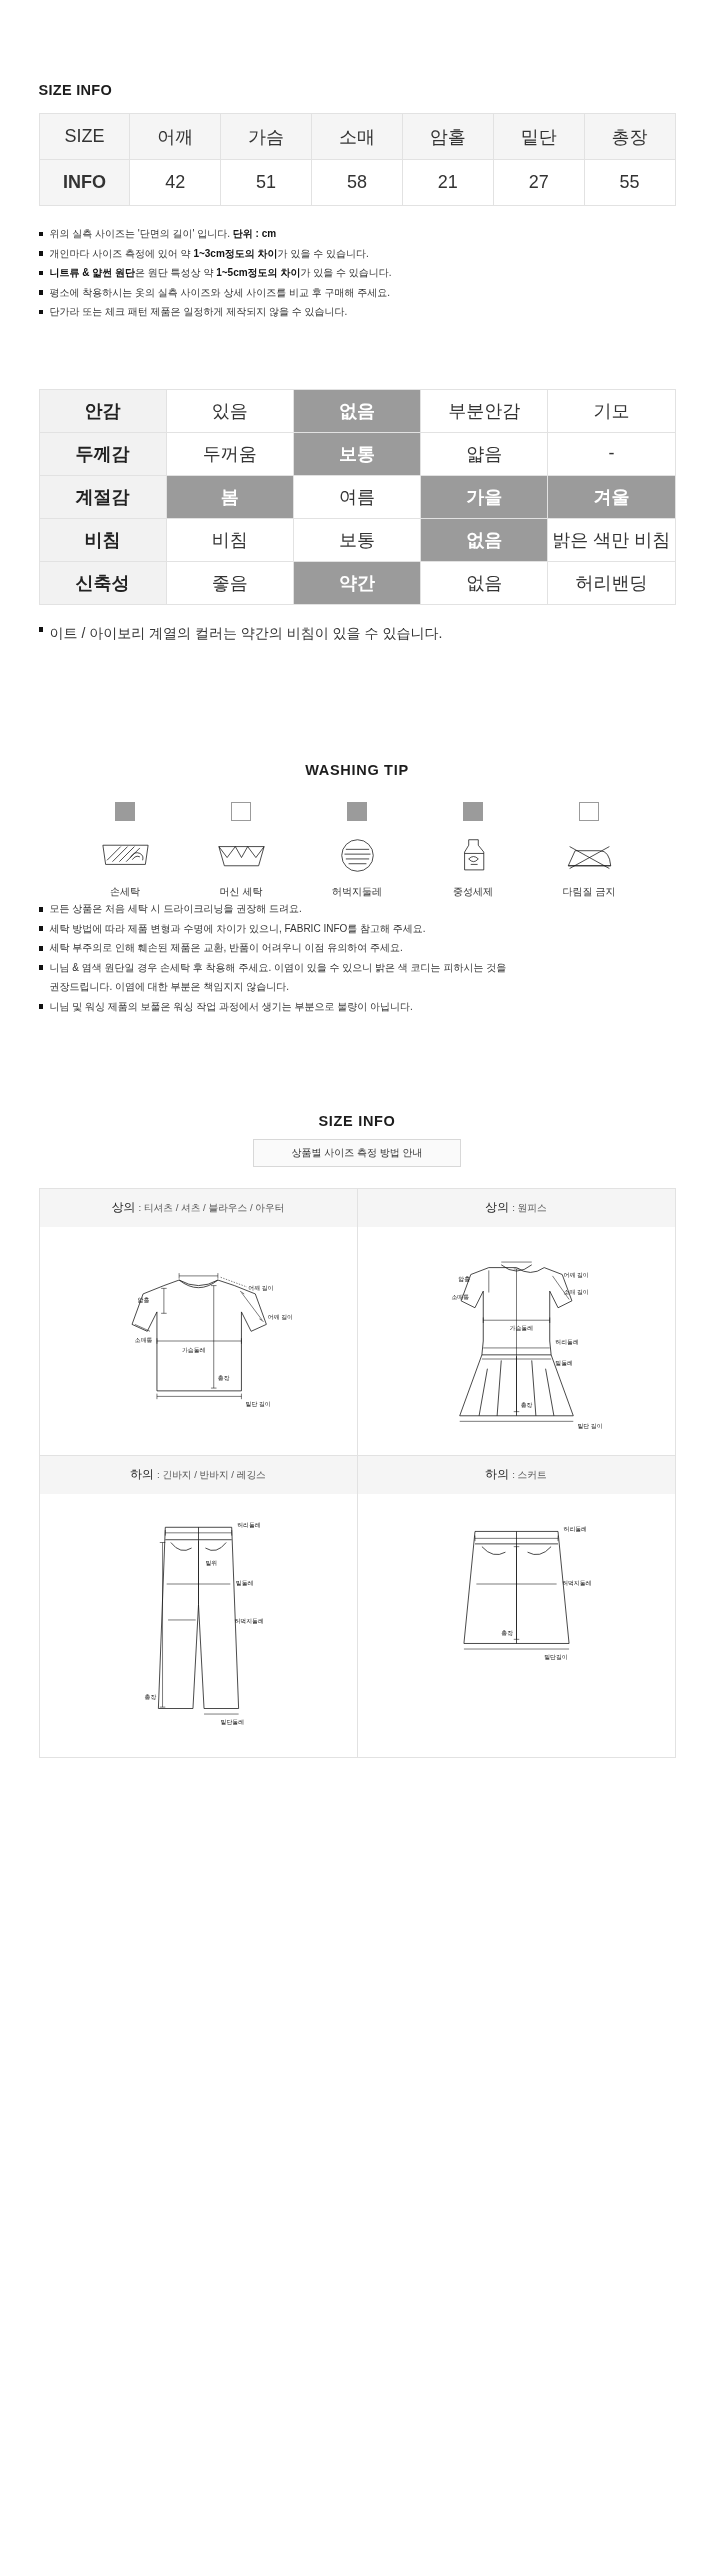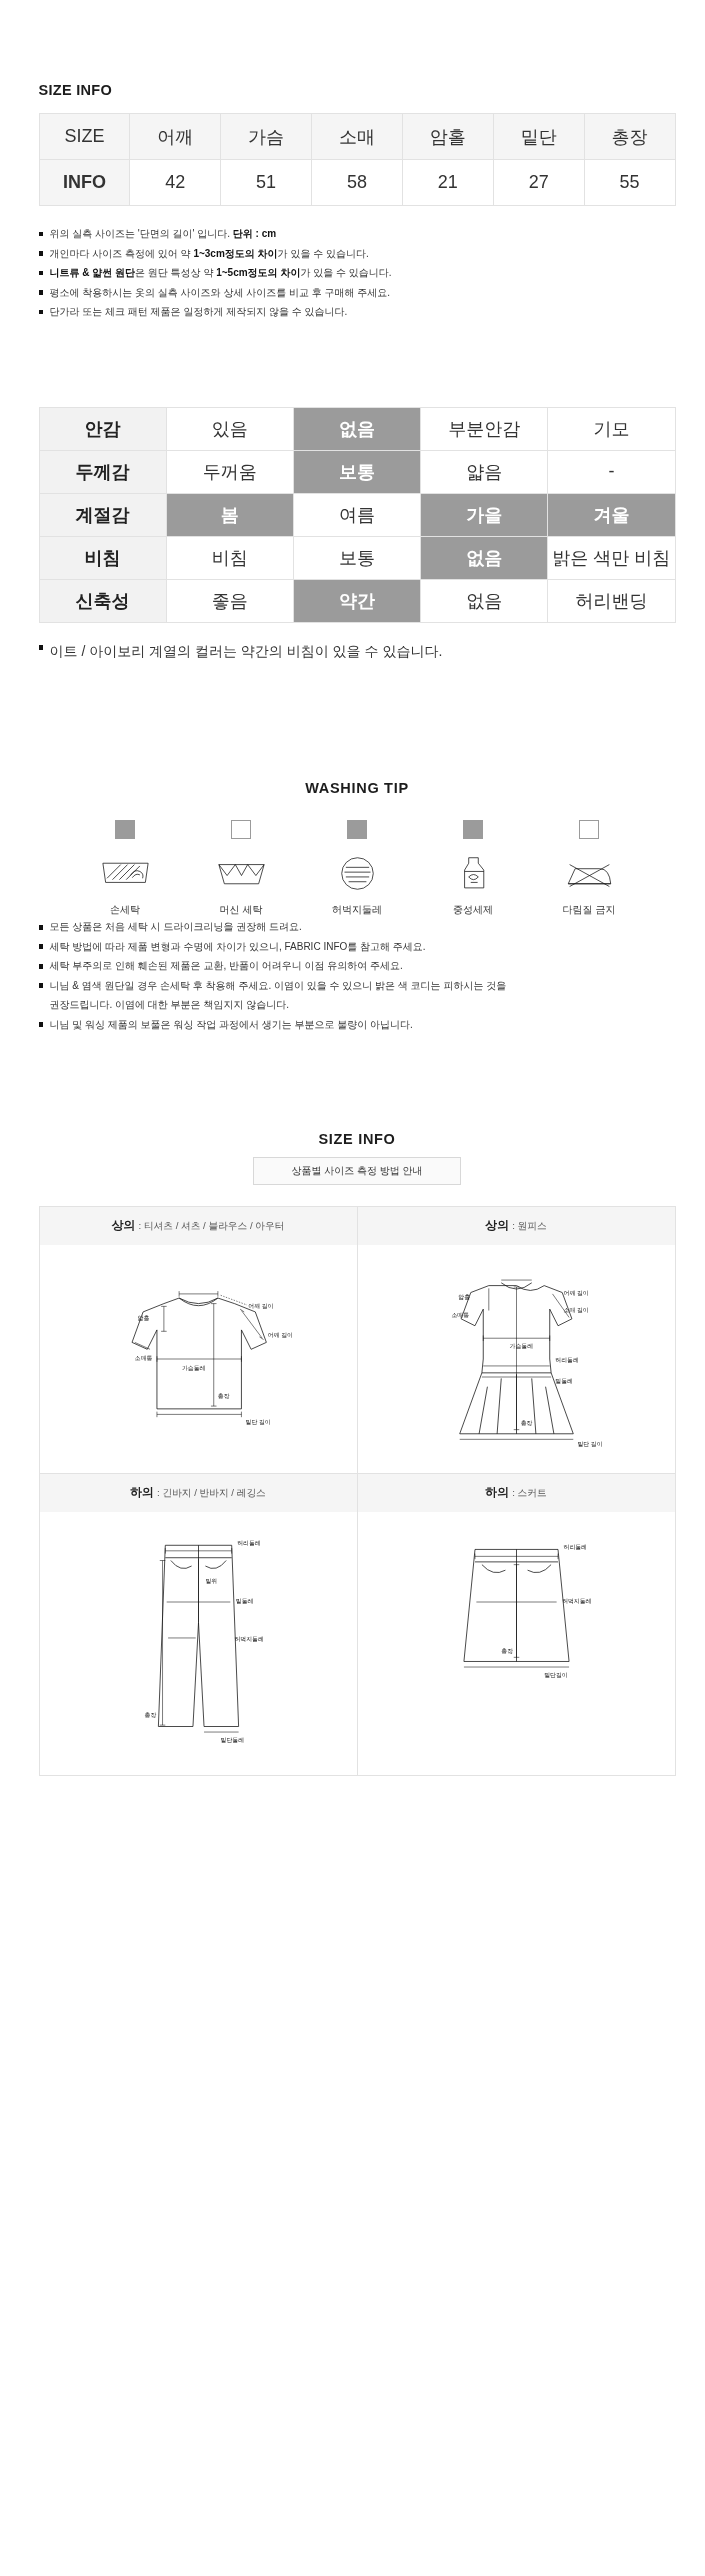--- a/index.html
+++ b/index.html
@@ -127,21 +127,21 @@
     border-right:0.7px solid #e2e2e2;
     border-bottom:0.7px solid #e2e2e2;
   }
   .guide-head {
     background:#f5f5f5;
     text-align:center;
     font-size:11.8px;
     padding:11px 0;
     color:#222;
   }
-  .guide-head b { font-weight:bold; }
+  .guide-head b { font-weight:normal; }
   .guide-head span { font-weight:normal; font-size:9.7px; color:#555; }
   .guide-body { height:228px; display:flex; align-items:center; justify-content:center; background:#fff; }
   .guide-body.tall { height:263px; }
   svg { display:block; }
   .ln { stroke:#111; stroke-width:1.1; fill:none; }
   .dim { stroke:#111; stroke-width:0.8; fill:none; }
   .tx { font-size:8.5px; fill:#111; font-family:"Liberation Sans",sans-serif; }
 </style>
 </head>
 <body>
@@ -178,21 +178,21 @@
       <li><span>위의 실측 사이즈는 '단면의 길이' 입니다. <b>단위 : cm</b></span></li>
       <li><span>개인마다 사이즈 측정에 있어 약 <b>1~3cm정도의 차이</b>가 있을 수 있습니다.</span></li>
       <li><span><b>니트류 &amp; 얇썬 원단</b>은 원단 특성상 약 <b>1~5cm정도의 차이</b>가 있을 수 있습니다.</span></li>
       <li><span>평소에 착용하시는 옷의 실측 사이즈와 상세 사이즈를 비교 후 구매해 주세요.</span></li>
       <li><span>단가라 또는 체크 패턴 제품은 일정하게 제작되지 않을 수 있습니다.</span></li>
     </ul>
   </div>
 
   <div class="inner" style="padding-top:61px;">
 
-    <table class="grid detail-table" style="margin-top:24px;">
+    <table class="grid detail-table" style="margin-top:6px;">
       <tbody>
           <tr>
         <td class="rowhead">안감</td>
         <td>있음</td>
         <td class="sel">없음</td>
         <td>부분안감</td>
         <td>기모</td>
       </tr>
       <tr>
         <td class="rowhead">두께감</td>

